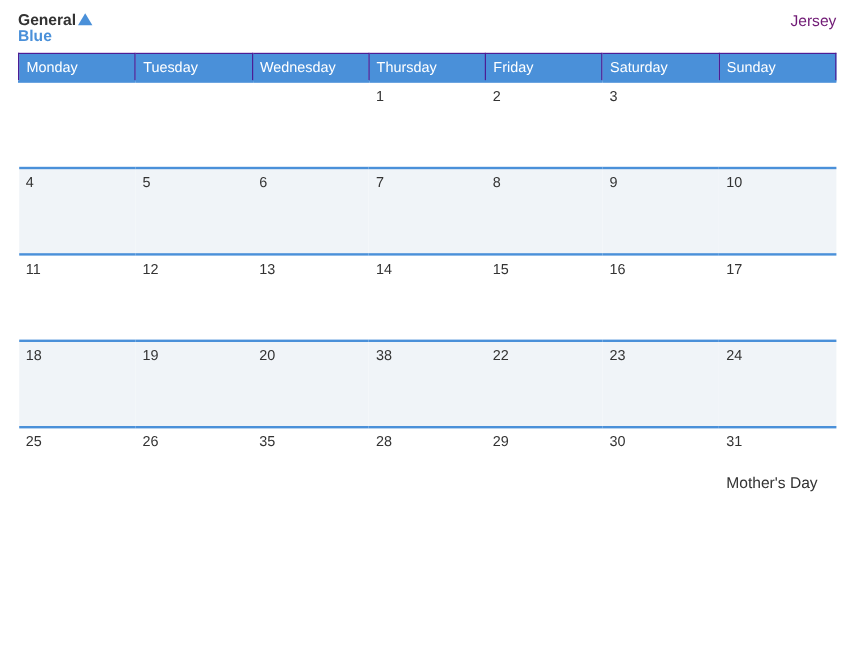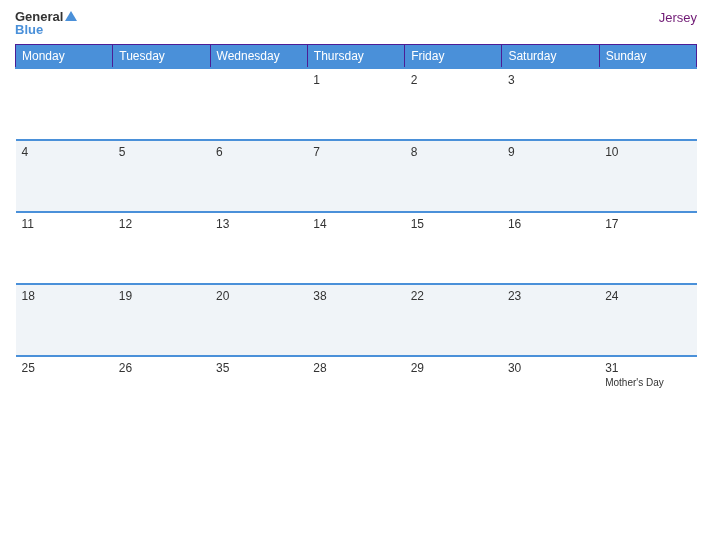--- a/index.html
+++ b/index.html
@@ -92,23 +92,23 @@
       color: #333;
     }
     .calendar tbody tr:nth-child(even) td {
       background: #f0f4f8;
     }
     .day-number {
       font-size: 12px;
       color: #333;
     }
     .event-text {
-      font-size: 10px;
+      font-size: 13px;
       color: #333;
-      margin-top: 2px;
+      margin-top: 20px;
     }
     
     .row-odd td { background: #fff; }
     .row-even td { background: #f0f4f8; }
   </style>
 </head>
 <body>
 
 <div class="page">
 

